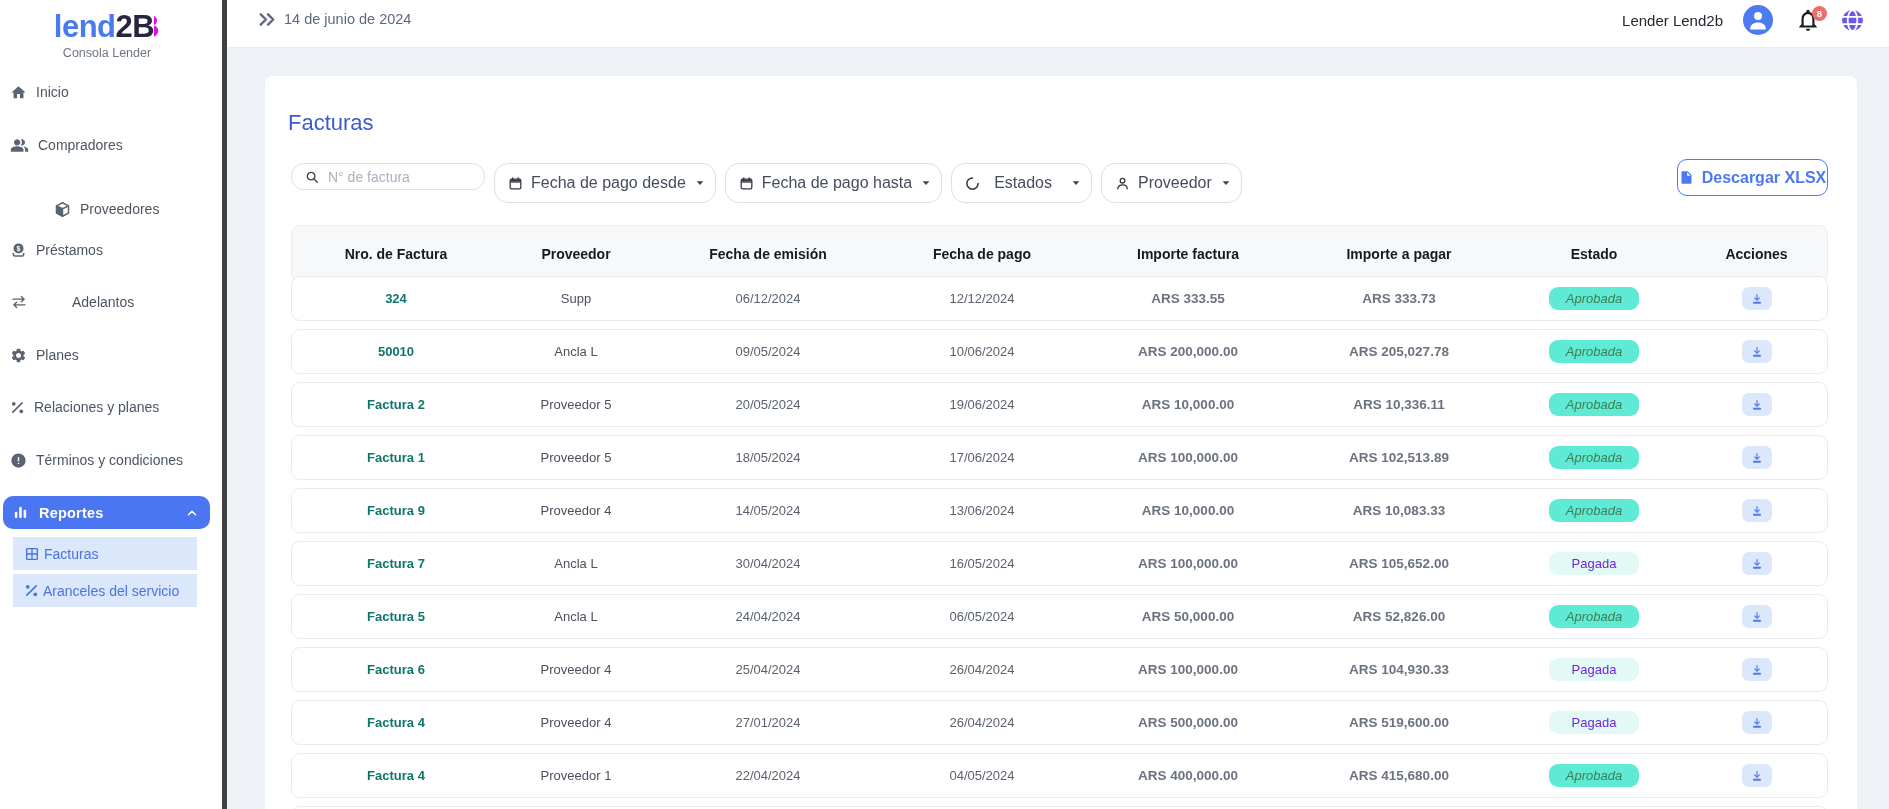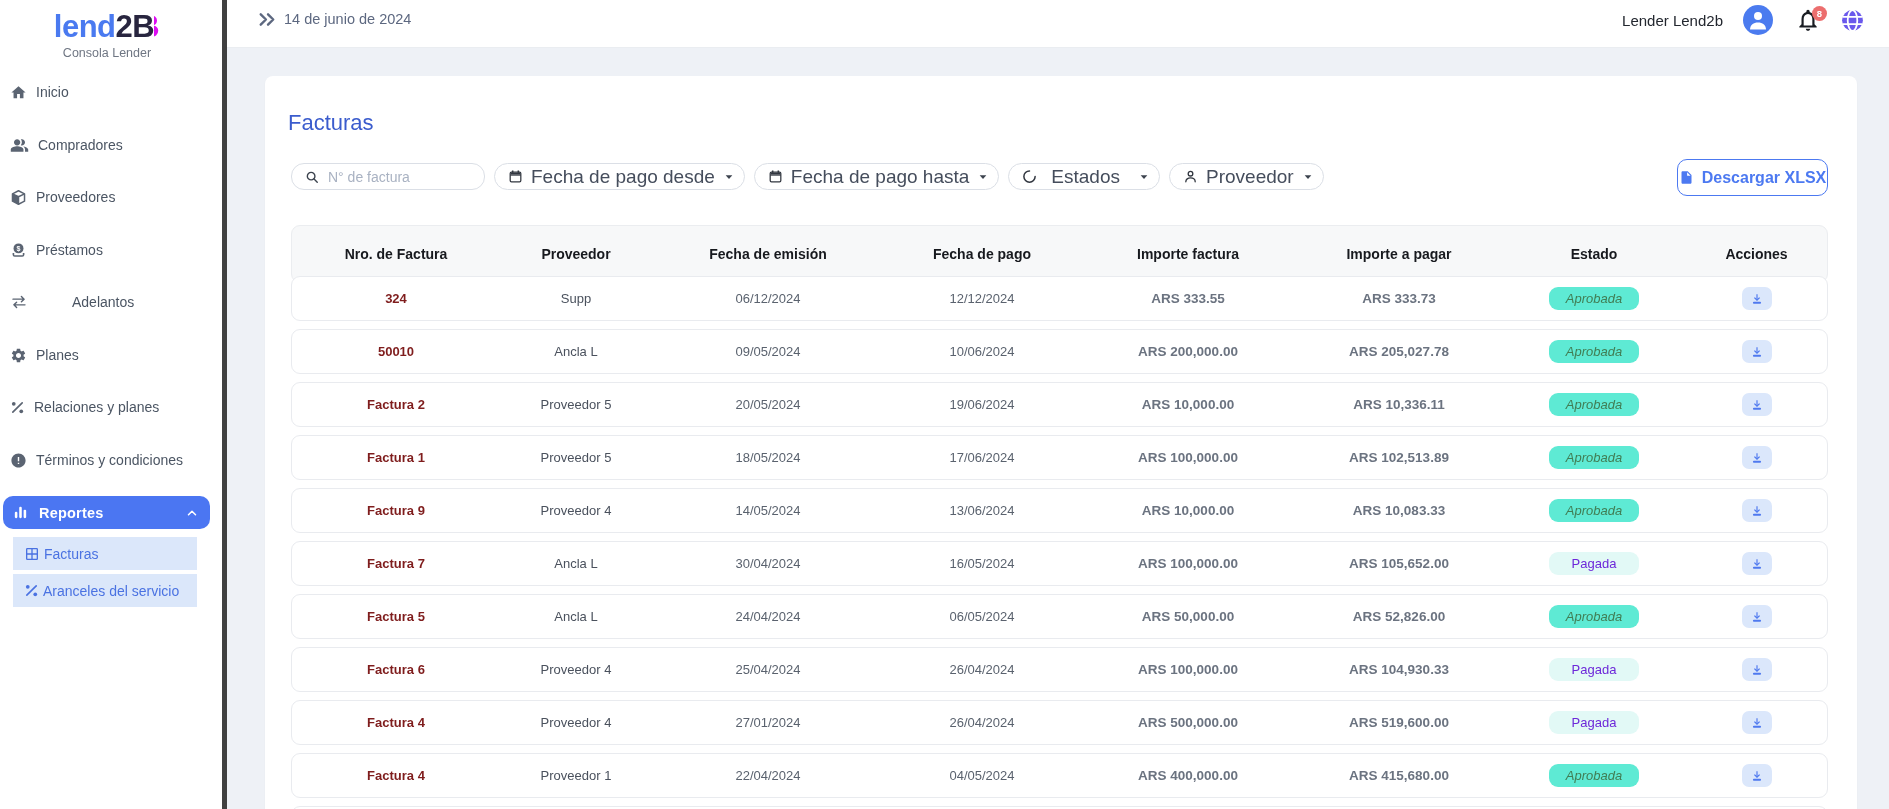--- a/index.html
+++ b/index.html
@@ -40,36 +40,36 @@
   .globe { position:absolute; left:1613px; top:8px; }
 
   
   .card { position:absolute; left:265px; top:76px; width:1592px; height:900px; background:#fff; border-radius:8px; box-shadow:0 1px 2px rgba(40,50,70,.04); }
   .card h1 { position:absolute; left:23px; top:34px; font-size:22px; font-weight:400; color:#3b5ccd; }
 
   .filters { position:absolute; left:26px; top:87px; height:28px; display:flex; }
   .f-search { width:194px; height:27px; border:1px solid #dbdfe6; border-radius:13px; display:flex; align-items:center; background:#fff; }
   .f-search svg { margin-left:13px; }
   .f-search span { margin-left:9px; color:#a9b2c2; font-size:14px; }
-  .pill { height:27px; border:1px solid #dbdfe6; border-radius:14px; display:flex; align-items:center; background:#fff; color:#454d5c; font-size:19px; margin-left:9px; }
+  .pill { height:40px; border:1px solid #dbdfe6; border-radius:14px; display:flex; align-items:center; background:#fff; color:#454d5c; font-size:16px; margin-left:9px; }
   .pill svg.lead { margin-left:13px; }
   .pill span { margin-left:8px; }
   .pill svg.caret { margin:0 7px 0 6px; }
 
   .xlsx-btn { position:absolute; right:29px; top:83px; width:151px; height:37px; border:1.5px solid #4c79f1; border-radius:10px; background:#fff; display:flex; align-items:center; justify-content:center; color:#4c79f1; font-size:16px; font-weight:700; }
   .xlsx-btn svg { margin-right:8px; }
 
   
   .thead { position:absolute; left:26px; top:149px; width:1537px; height:58px; background:#f7f8f9; border:1px solid #ebedf0; border-radius:9px; display:flex; align-items:center; font-size:14px; font-weight:700; color:#17191e; }
   .rows { position:absolute; left:26px; top:200px; width:1537px; }
   .trow { width:1537px; height:45px; background:#fff; border:1px solid #e9ebef; border-radius:9px; margin-bottom:8px; display:flex; align-items:center; font-size:13px; }
   .c { text-align:center; }
   .c1 { width:208px; } .c2 { width:152px; } .c3 { width:232px; } .c4 { width:196px; }
   .c5 { width:216px; } .c6 { width:206px; } .c7 { width:184px; } .c8 { width:141px; }
-  .t-num { color:#7f1d1d; font-weight:700; }
+  .t-num { color:#0f766e; font-weight:700; }
   .t-prov { color:#4a515d; }
   .t-date { color:#5a626e; }
   .t-imp { color:#6b7380; font-weight:700; font-size:13.5px; }
   .chip { display:inline-block; width:90px; height:23px; line-height:23px; border-radius:9px; font-size:13px; }
   .chip.ap { background:#5eead4; color:#417d54;font-style:italic; }
   .chip.pg { background:#e2f9f6; color:#6d28d9; }
   .dl-btn { display:inline-flex; width:30px; height:23px; border-radius:7px; background:#dbe7fb; align-items:center; justify-content:center; }
 </style>
 </head>
 <body>
@@ -85,21 +85,21 @@
         <path d="M10 20v-6h4v6h5v-8h3L12 3 2 12h3v8z"></path>
       </svg>
     <span>Inicio</span>
   </div>
   <div class="nav-item" style="top:132px;">
     <svg width="19" height="19" viewBox="0 0 24 24" fill="#5b6472">
         <path d="M16.67 13.13C18.04 14.06 19 15.32 19 17v3h4v-3c0-2.18-3.57-3.47-6.33-3.87zM15 12c2.21 0 4-1.79 4-4s-1.79-4-4-4c-.47 0-.91.1-1.33.24C14.5 5.27 15 6.58 15 8s-.5 2.73-1.33 3.76c.42.14.86.24 1.33.24zM9 12c2.21 0 4-1.79 4-4s-1.79-4-4-4-4 1.79-4 4 1.79 4 4 4zm0 1c-2.67 0-8 1.34-8 4v3h16v-3c0-2.66-5.33-4-8-4z"></path>
       </svg>
     <span>Compradores</span>
   </div>
-  <div class="nav-item" style="top:184px;">
+  <div class="nav-item" style="top:196px;padding-left:44px;">
     <svg width="17" height="17" viewBox="0 0 24 24" fill="none" stroke="#5b6472" stroke-width="2.1" stroke-linejoin="round">
         <path d="M3.5 6.8 12 11v10.5L3.5 17.2z" fill="#5b6472" stroke="none"></path>
         <path d="M12 2.5 3.5 6.8v10.4L12 21.5l8.5-4.3V6.8z"></path>
         <path d="M3.5 6.8 12 11l8.5-4.2M12 11v10.5"></path>
       </svg>
     <span>Proveedores</span>
   </div>
   <div class="nav-item" style="top:237px;">
     <svg width="17" height="17" viewBox="0 0 24 24">
         <circle cx="12" cy="9" r="7" fill="#5b6472"></circle>

